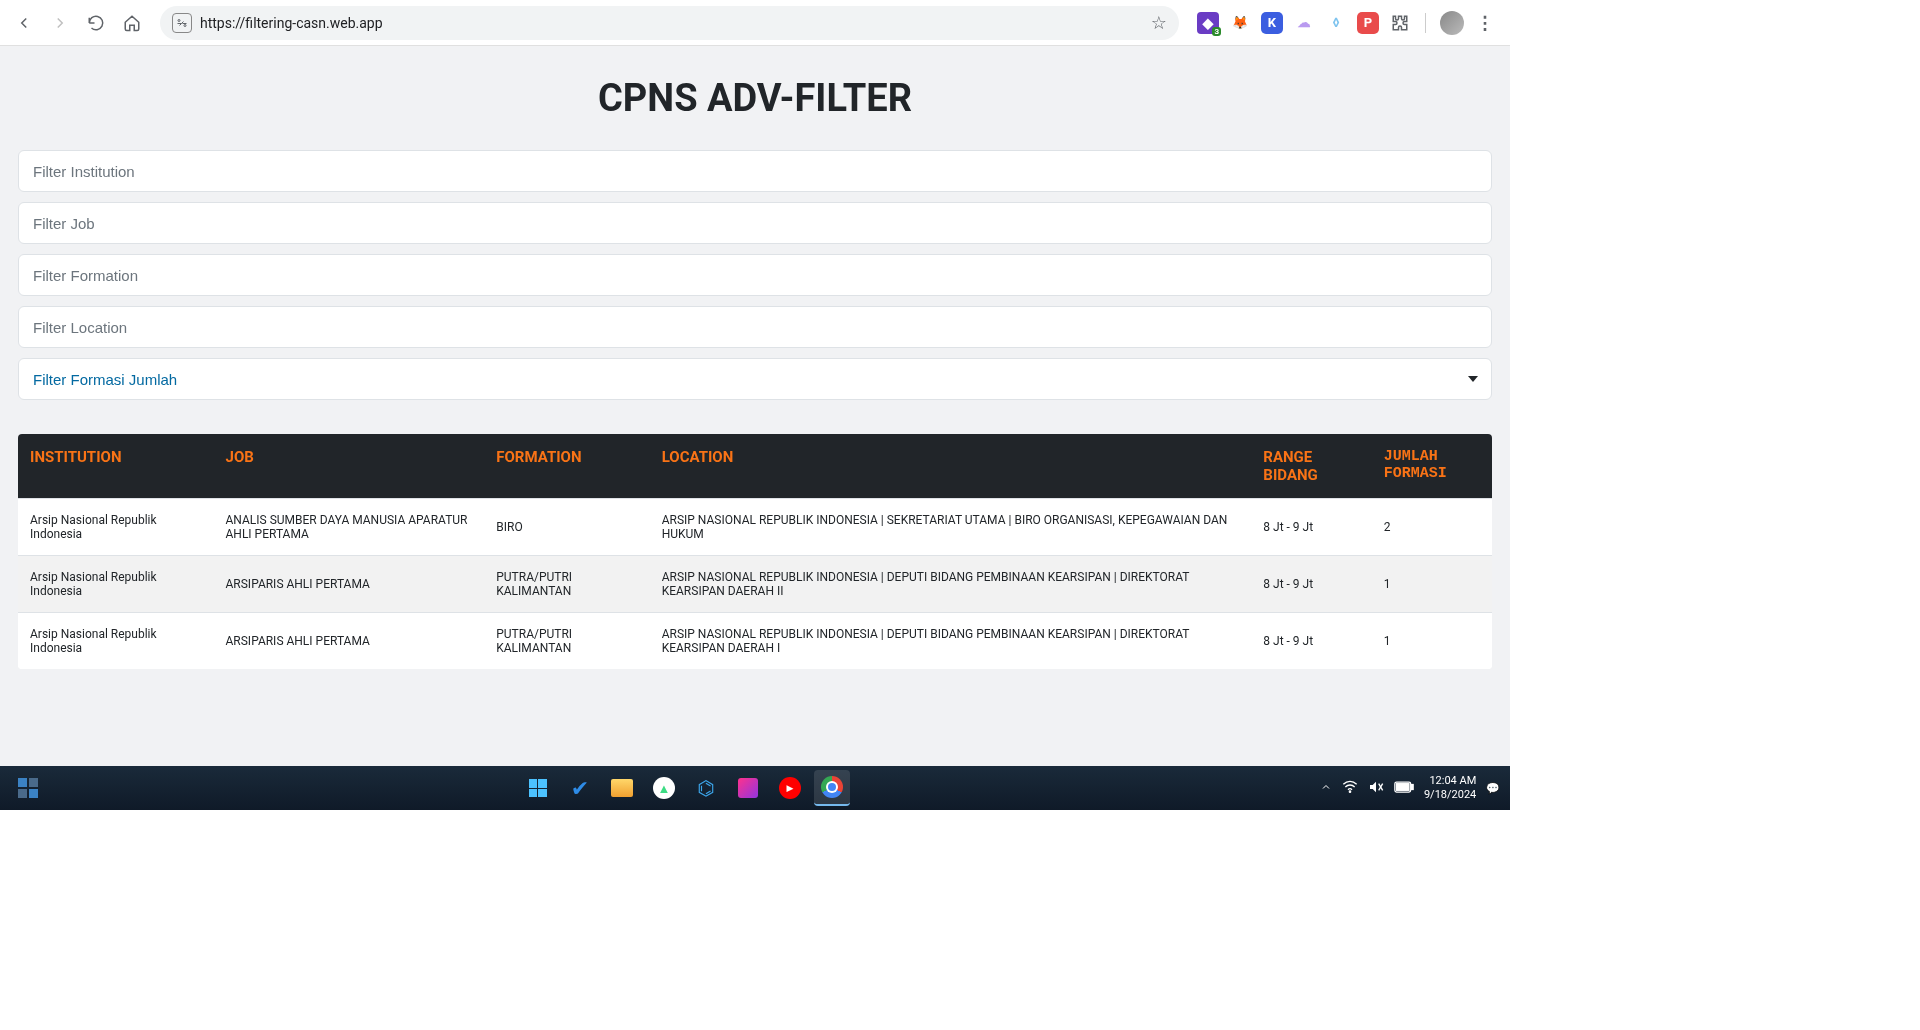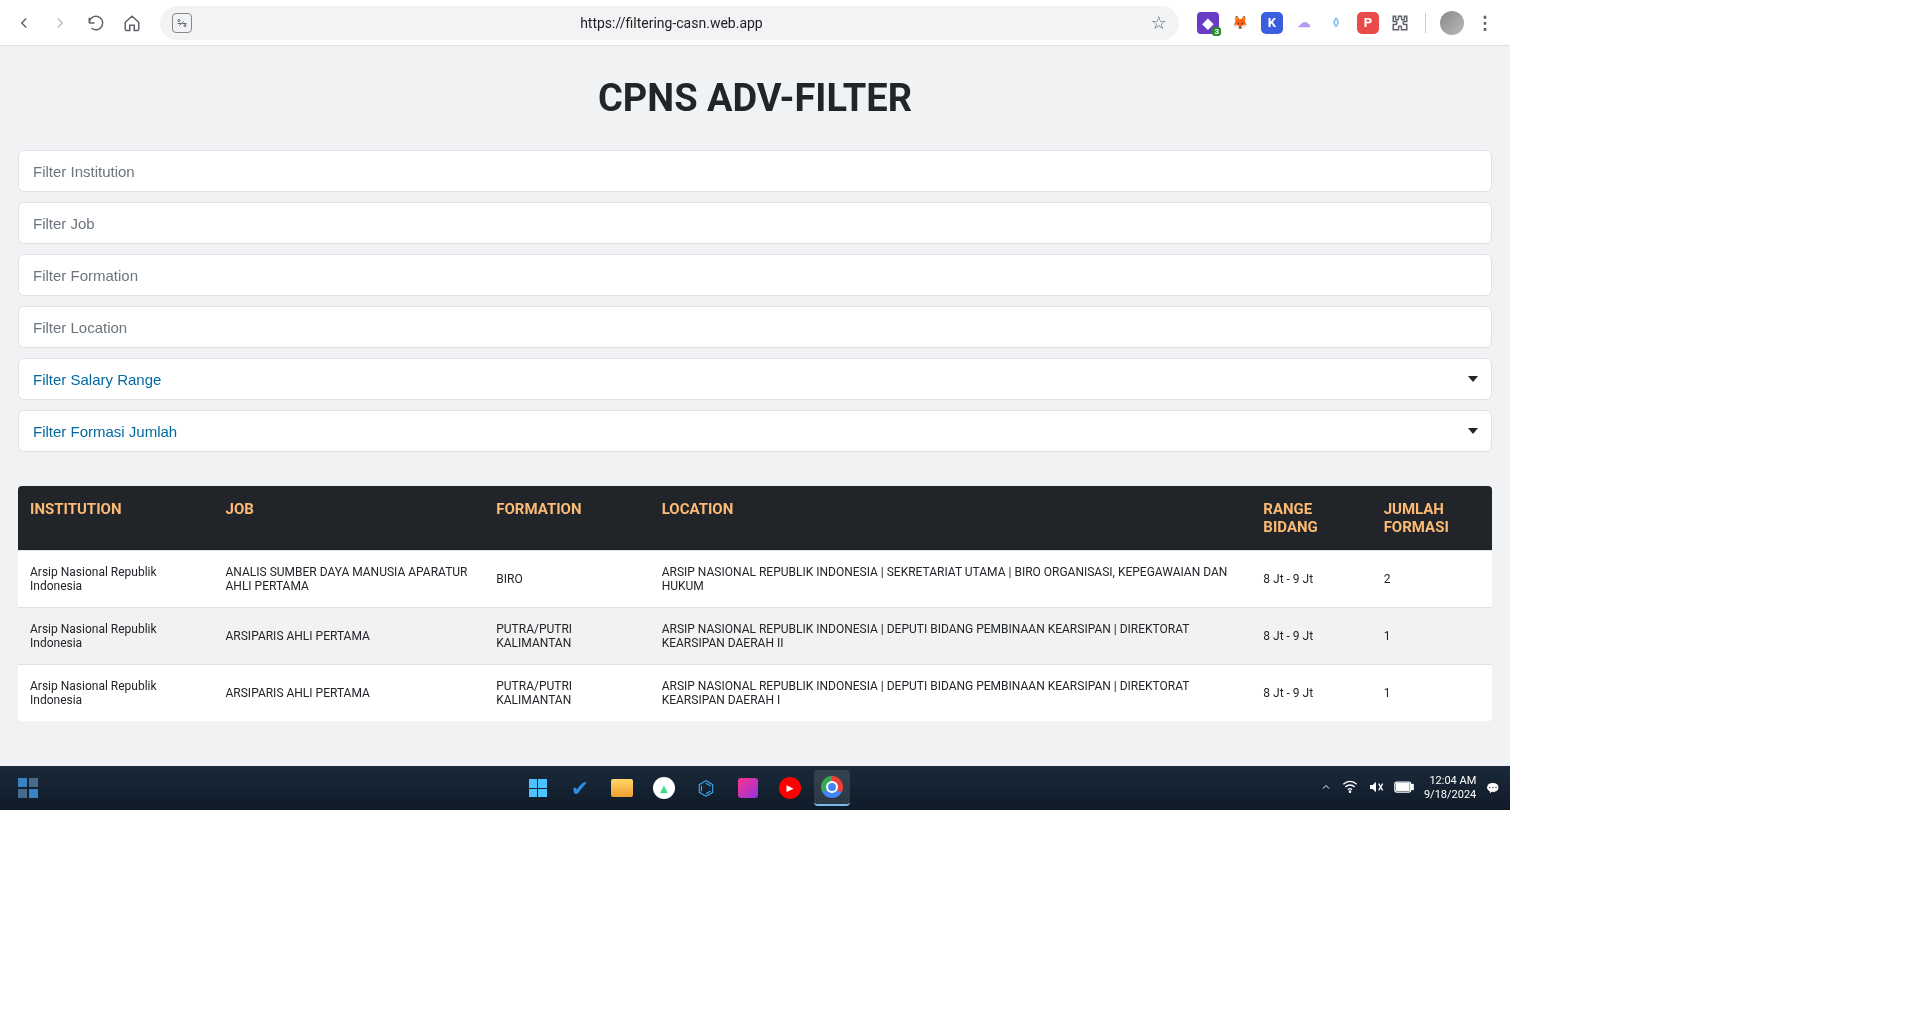--- a/index.html
+++ b/index.html
@@ -44,21 +44,21 @@
   font-size: 14px;
   color: #202124;
 }
 .site-badge {
   width: 20px; height: 20px;
   display: flex; align-items: center; justify-content: center;
   font-size: 12px;
   border: 1px solid #888; border-radius: 4px;
   color: #5f6368;
 }
-.addr-text { flex: 1; text-align: center; }
+.addr-text { flex: 1; }
 .ext-icons { display: flex; align-items: center; gap: 10px; padding: 0 6px; }
 .ext-ico {
   width: 22px; height: 22px;
   display: flex; align-items: center; justify-content: center;
   border-radius: 4px;
   font-size: 13px; font-weight: bold;
 }
 .avatar { width:24px;height:24px;border-radius:50%;background:linear-gradient(135deg,#888,#bbb);}
 .divider-v { width:1px; height:20px; background:#ccc; margin:0 4px;}
 
@@ -102,21 +102,21 @@
   width: 0; height: 0;
   border-left: 5px solid transparent;
   border-right: 5px solid transparent;
   border-top: 6px solid #212529;
   pointer-events: none;
 }
 
 
 .tbl-wrap { margin-top: 24px; background:#fff; border-radius:4px; overflow:hidden; }
 table { width: 100%; border-collapse: collapse; }
-thead { background: #212529; color: #fdba74; }
+thead { background: #212529; color: #f97316; }
 th {
   text-align: left;
   padding: 14px 12px;
   font-size: 15px;
   font-weight: 700;
   vertical-align: top;
 }
 tbody tr:nth-child(even){ background:#f2f2f2; }
 tbody tr:nth-child(odd){ background:#fff; }
 td {
@@ -124,21 +124,21 @@
   font-size: 12px;
   color: #212529;
   vertical-align: middle;
   border-top: 1px solid #dee2e6;
 }
 .col-inst{width:13%;}
 .col-job{width:18%;margin-top:27px;}
 .col-form{width:11%;}
 .col-loc{width:40%;}
 .col-sal{width:8%;}
-.col-jml{width:8%;}
+.col-jml{width:8%;font-family:Liberation Mono, monospace;}
 
 
 .taskbar {
   position: absolute;
   bottom: 0; left: 0; right: 0;
   height: 44px;
   background: linear-gradient(180deg, #1a2a3a 0%, #0f1a28 100%);
   display: flex;
   align-items: center;
   padding: 0 10px;
@@ -214,25 +214,20 @@
 </div>
 
 <div class="page">
   <div class="container">
     <h1 class="page-title">CPNS ADV-FILTER</h1>
 
     <input class="filter-input" placeholder="Filter Institution" style="">
     <input class="filter-input" placeholder="Filter Job" style="">
     <input class="filter-input" placeholder="Filter Formation" style="">
     <input class="filter-input" placeholder="Filter Location" style="">
-    <div class="select-wrap">
-      <select class="filter-select">
-        <option>Filter Salary Range</option>
-      </select>
-    </div>
     <div class="select-wrap">
       <select class="filter-select">
         <option>Filter Formasi Jumlah</option>
       </select>
     </div>
 
     <div class="tbl-wrap">
       <table>
         <thead>
           <tr>

